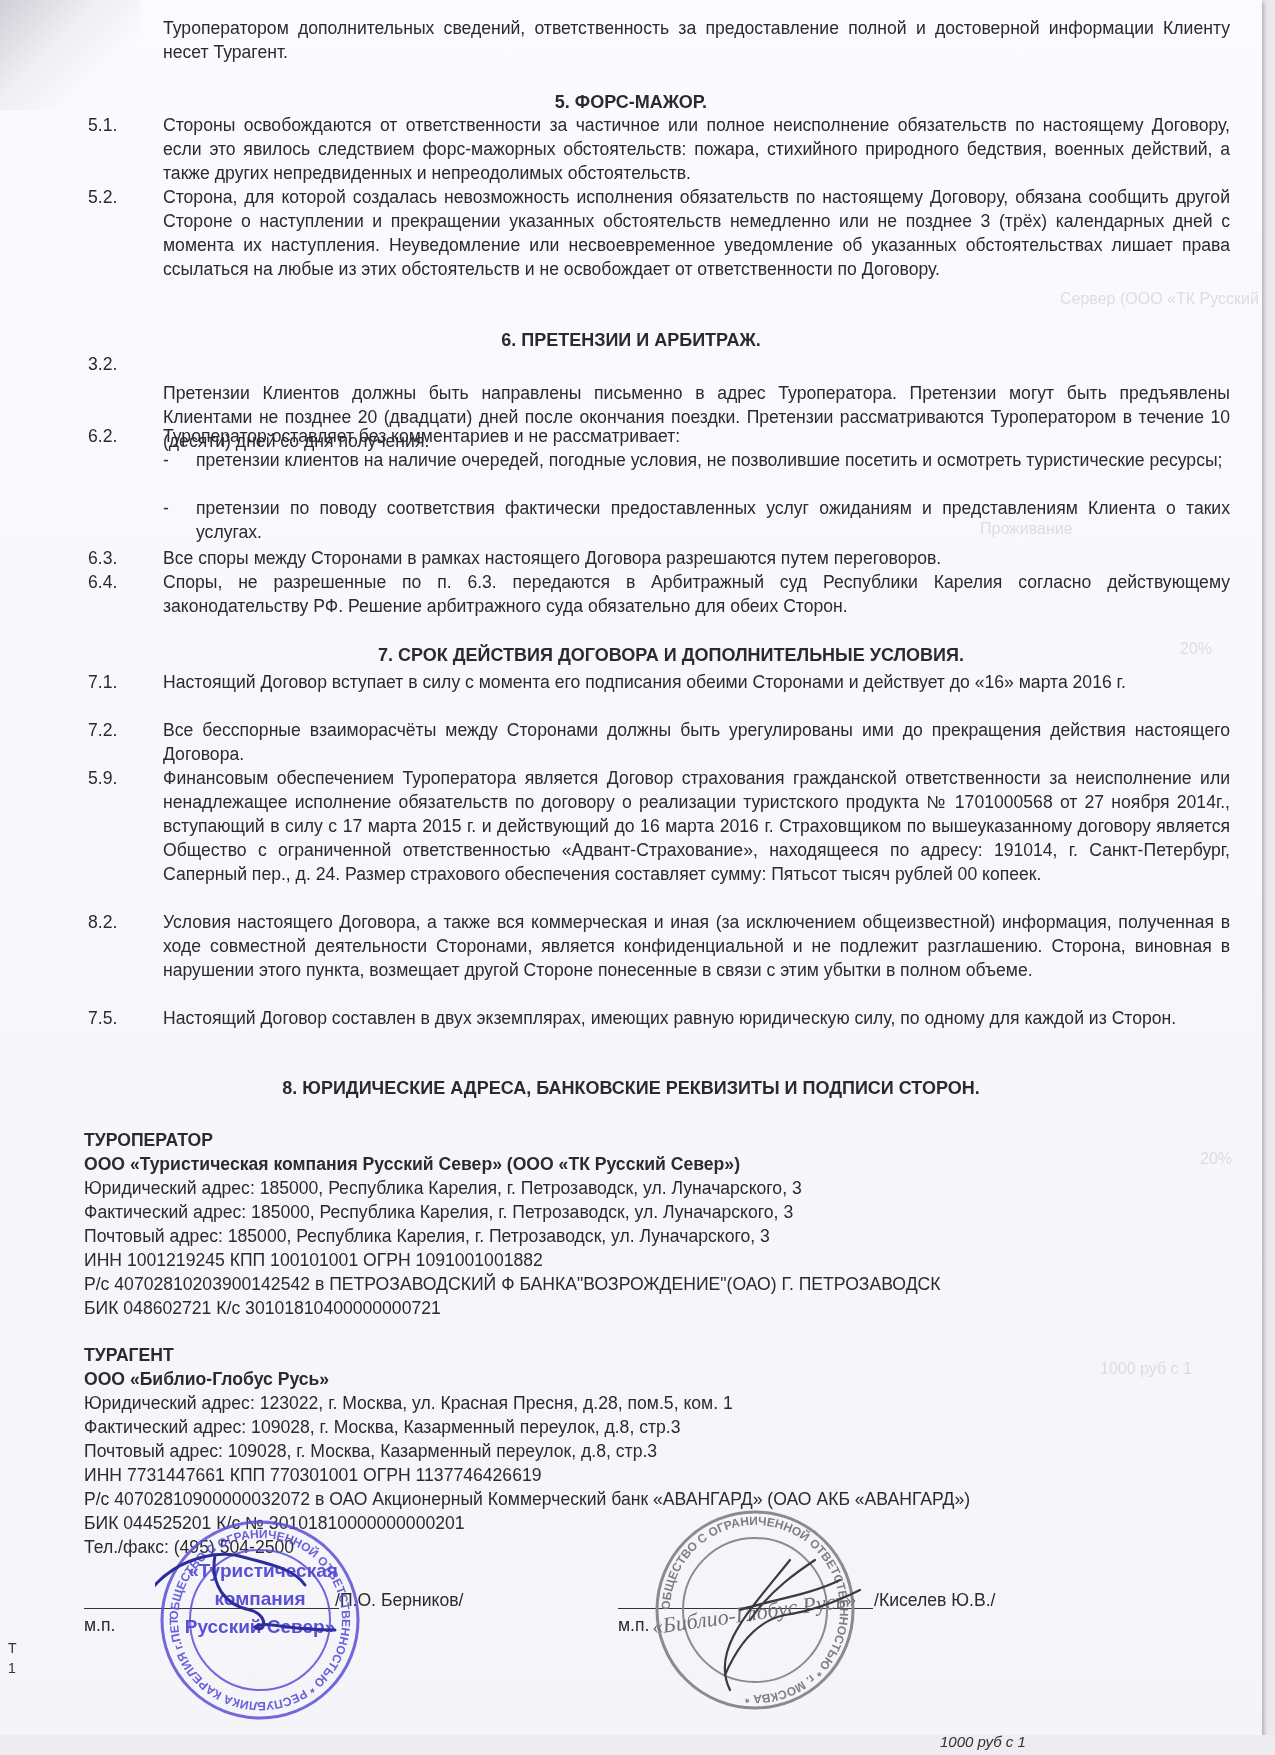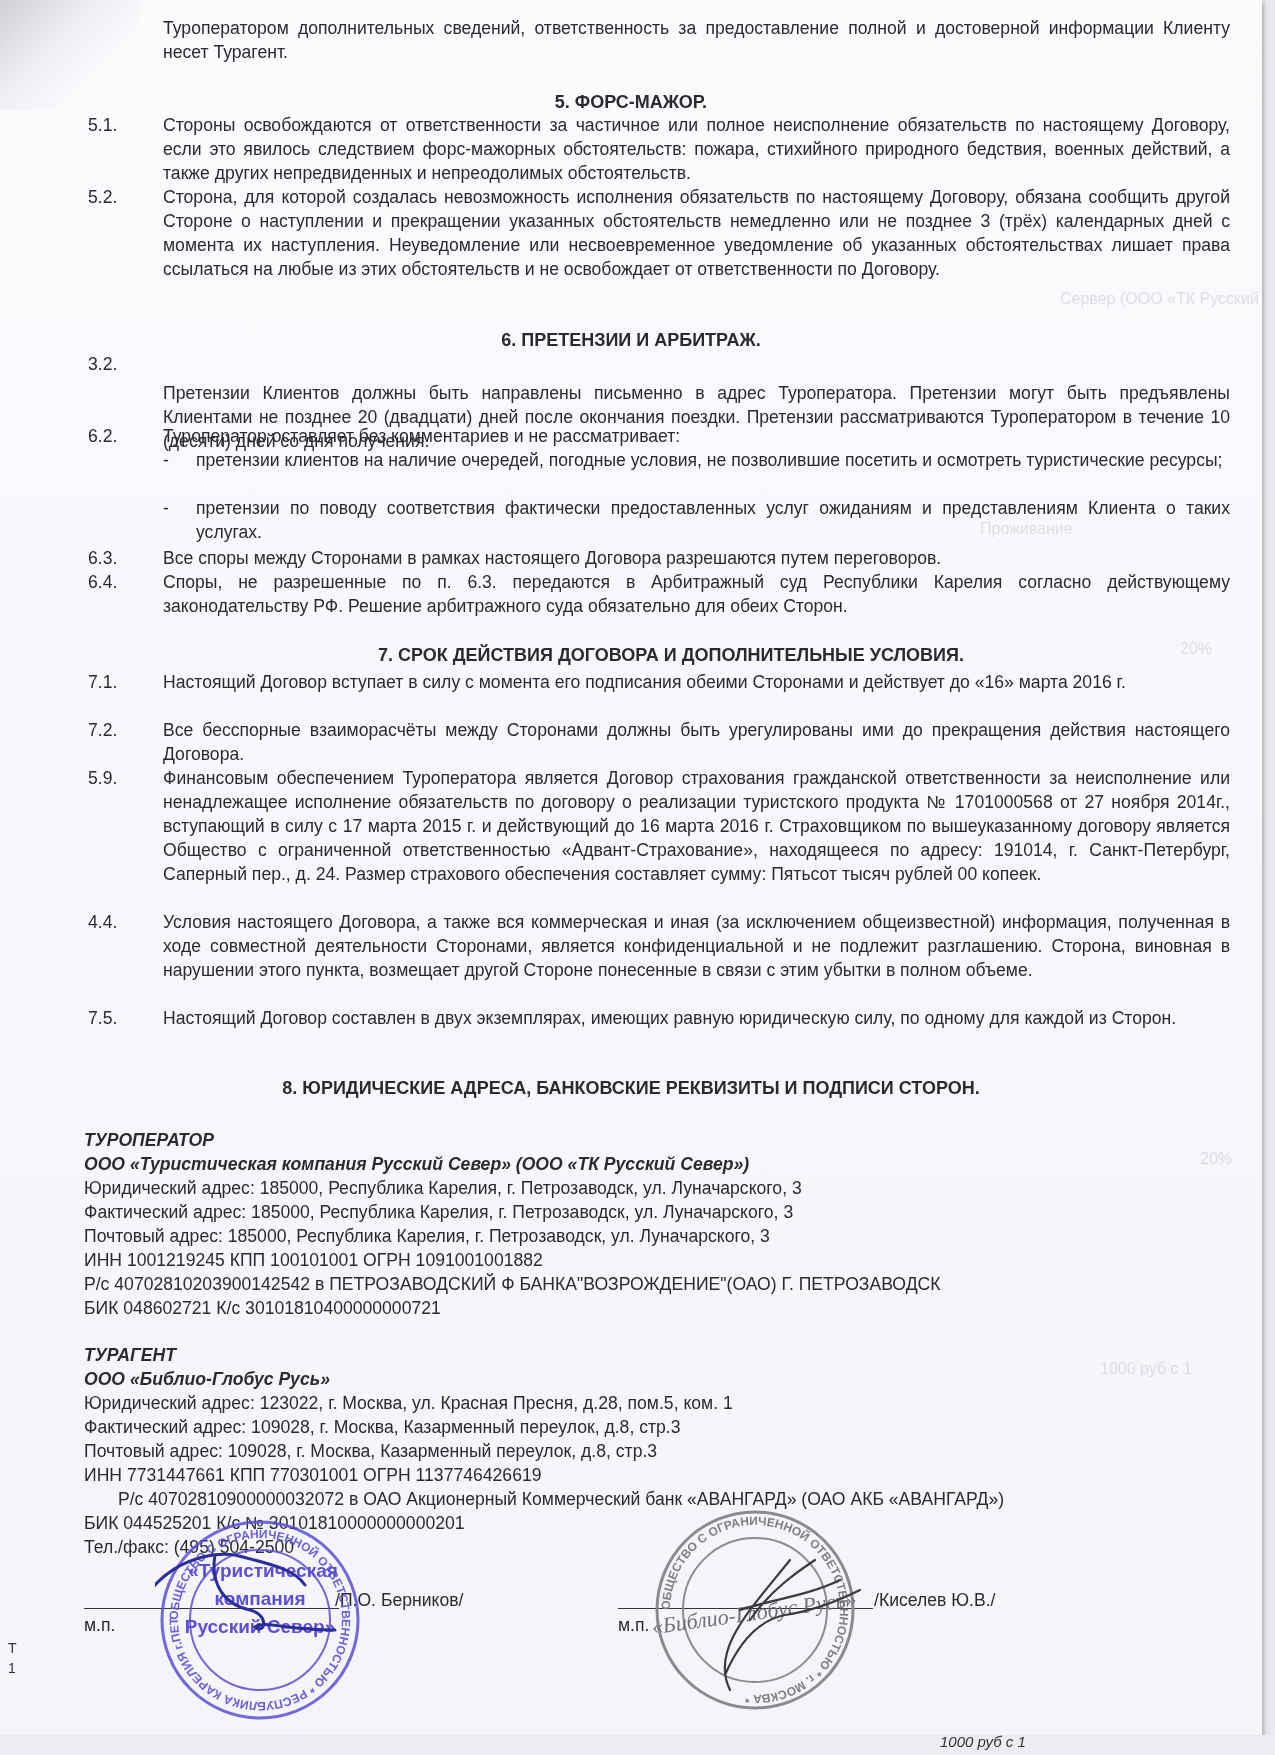--- a/index.html
+++ b/index.html
@@ -28,21 +28,21 @@
     font-size: 17.6px; line-height: 24px; text-align: justify;
   }
   .num { position: absolute; left: 88px; font-size: 17.6px; line-height: 24px; }
   .h {
     position: absolute; left: 0; width: 1262px; text-align: center;
     font-weight: bold; font-size: 18px; line-height: 24px;
   }
   .bullet { position: absolute; left: 163px; font-size: 17.6px; line-height: 24px; }
   .bp { left: 196px; width: 1034px; }
   .req { position: absolute; left: 84px; font-size: 17.6px; line-height: 24px; white-space: nowrap; }
-  .req.b { font-weight: bold; font-style: italic; }
+  .req.b { font-weight: bold; }
   .sigline { position: absolute; height: 1px; background: #333; }
   .stamp { position: absolute; }
   .bottom-bar {
     position: absolute; left: 0; top: 1735px; width: 1275px; height: 20px;
     background: #ececf1;
   }
   .under-text { position: absolute; font-size: 15px; color: #333; font-style: italic; }
   .edge-mark { position: absolute; font-size: 14px; color: #333; }
 </style>
 </head>
@@ -81,21 +81,21 @@
     <div class="num" style="top:570px;">6.4.</div>
     <div class="p" style="top:570px;">Споры, не разрешенные по п. 6.3. передаются в Арбитражный суд Республики Карелия согласно действующему законодательству РФ. Решение арбитражного суда обязательно для обеих Сторон.</div>
 
     <div class="h" style="top:643px;padding-left:40px;">7.   СРОК ДЕЙСТВИЯ ДОГОВОРА И ДОПОЛНИТЕЛЬНЫЕ УСЛОВИЯ.</div>
     <div class="num" style="top:670px;">7.1.</div>
     <div class="p" style="top:670px;">Настоящий Договор вступает в силу с момента его подписания обеими Сторонами и действует до «16» марта 2016 г.</div>
     <div class="num" style="top:718px;">7.2.</div>
     <div class="p" style="top:718px;">Все бесспорные взаиморасчёты между Сторонами должны быть урегулированы ими до прекращения действия настоящего Договора.</div>
     <div class="num" style="top:766px;">5.9.</div>
     <div class="p" style="top:766px;">Финансовым обеспечением Туроператора является Договор страхования гражданской ответственности за неисполнение или ненадлежащее  исполнение обязательств по договору о реализации туристского продукта № 1701000568 от 27 ноября 2014г., вступающий в силу с 17 марта 2015 г. и действующий до 16 марта 2016 г. Страховщиком по вышеуказанному договору является Общество с ограниченной ответственностью «Адвант-Страхование», находящееся по адресу: 191014, г. Санкт-Петербург, Саперный пер., д. 24. Размер страхового обеспечения составляет сумму: Пятьсот тысяч рублей 00 копеек.</div>
-    <div class="num" style="top:910px;">4.4.</div>
+    <div class="num" style="top:910px;">8.2.</div>
     <div class="p" style="top:910px;">Условия настоящего Договора, а также вся коммерческая и иная (за исключением общеизвестной) информация, полученная в ходе совместной деятельности Сторонами, является конфиденциальной и не подлежит разглашению. Сторона, виновная в нарушении этого пункта, возмещает другой Стороне понесенные в связи с этим убытки в полном объеме.</div>
     <div class="num" style="top:1006px;">7.5.</div>
     <div class="p" style="top:1006px;">Настоящий Договор составлен в двух экземплярах, имеющих равную юридическую силу, по одному для каждой из Сторон.</div>
 
     <div class="h" style="top:1076px;">8.   ЮРИДИЧЕСКИЕ АДРЕСА, БАНКОВСКИЕ РЕКВИЗИТЫ И ПОДПИСИ СТОРОН.</div>
 
     <div class="req b" style="top:1128px;">ТУРОПЕРАТОР</div>
     <div class="req b" style="top:1152px;">ООО «Туристическая компания Русский Север» (ООО «ТК Русский Север»)</div>
     <div class="req" style="top:1176px;text-align:center;">Юридический адрес: 185000, Республика Карелия, г. Петрозаводск, ул. Луначарского, 3</div>
     <div class="req" style="top:1200px;">Фактический адрес: 185000, Республика Карелия, г. Петрозаводск, ул. Луначарского, 3</div>
@@ -103,21 +103,21 @@
     <div class="req" style="top:1248px;">ИНН 1001219245    КПП 100101001    ОГРН 1091001001882</div>
     <div class="req" style="top:1272px;">Р/с 40702810203900142542 в ПЕТРОЗАВОДСКИЙ Ф БАНКА"ВОЗРОЖДЕНИЕ"(ОАО) Г. ПЕТРОЗАВОДСК</div>
     <div class="req" style="top:1296px;">БИК 048602721   К/с 30101810400000000721</div>
 
     <div class="req b" style="top:1343px;">ТУРАГЕНТ</div>
     <div class="req b" style="top:1367px;">ООО «Библио-Глобус Русь»</div>
     <div class="req" style="top:1391px;">Юридический адрес: 123022, г. Москва, ул. Красная Пресня, д.28, пом.5, ком. 1</div>
     <div class="req" style="top:1415px;">Фактический адрес: 109028, г. Москва, Казарменный переулок, д.8, стр.3</div>
     <div class="req" style="top:1439px;">Почтовый адрес: 109028, г. Москва, Казарменный переулок, д.8, стр.3</div>
     <div class="req" style="top:1463px;">ИНН 7731447661   КПП 770301001   ОГРН 1137746426619</div>
-    <div class="req" style="top:1487px;margin-left:34px;">Р/с  40702810900000032072 в ОАО Акционерный Коммерческий банк «АВАНГАРД» (ОАО АКБ «АВАНГАРД»)</div>
+    <div class="req" style="top:1487px;">Р/с  40702810900000032072 в ОАО Акционерный Коммерческий банк «АВАНГАРД» (ОАО АКБ «АВАНГАРД»)</div>
     <div class="req" style="top:1511px;">БИК 044525201    К/с № 30101810000000000201</div>
     <div class="req" style="top:1535px;">Тел./факс: (495) 504-2500</div>
 
     <div class="sigline" style="left:84px;top:1608px;width:255px;"></div>
     <div class="req" style="left:335px;top:1588px;">/П.О. Берников/</div>
     <div class="req" style="left:84px;top:1613px;">м.п.</div>
 
     <div class="sigline" style="left:618px;top:1608px;width:255px;"></div>
     <div class="req" style="left:874px;top:1588px;">/Киселев Ю.В./</div>
     <div class="req" style="left:618px;top:1613px;">м.п.</div>

